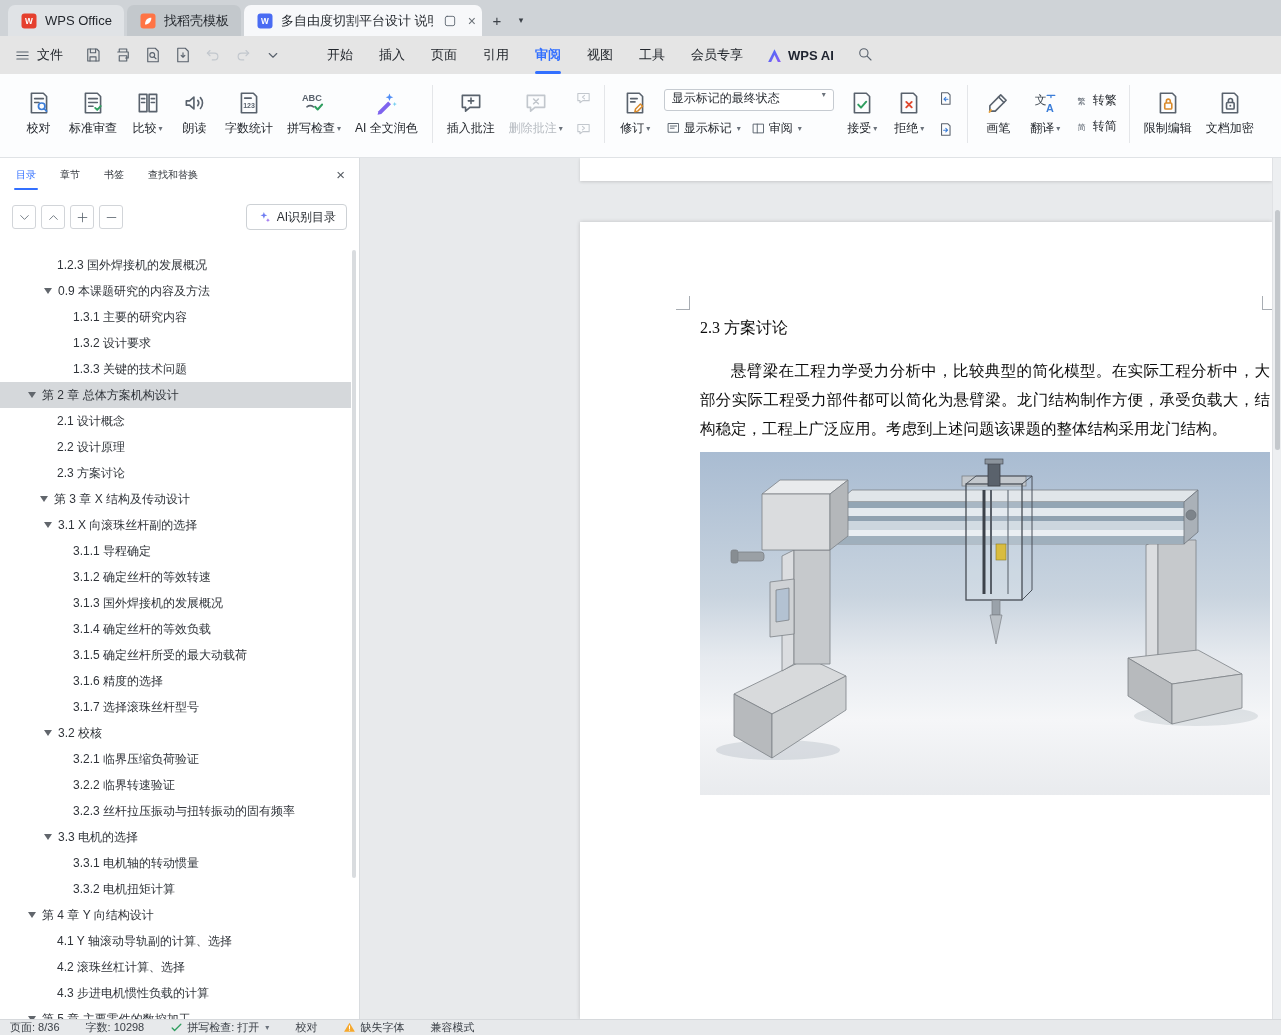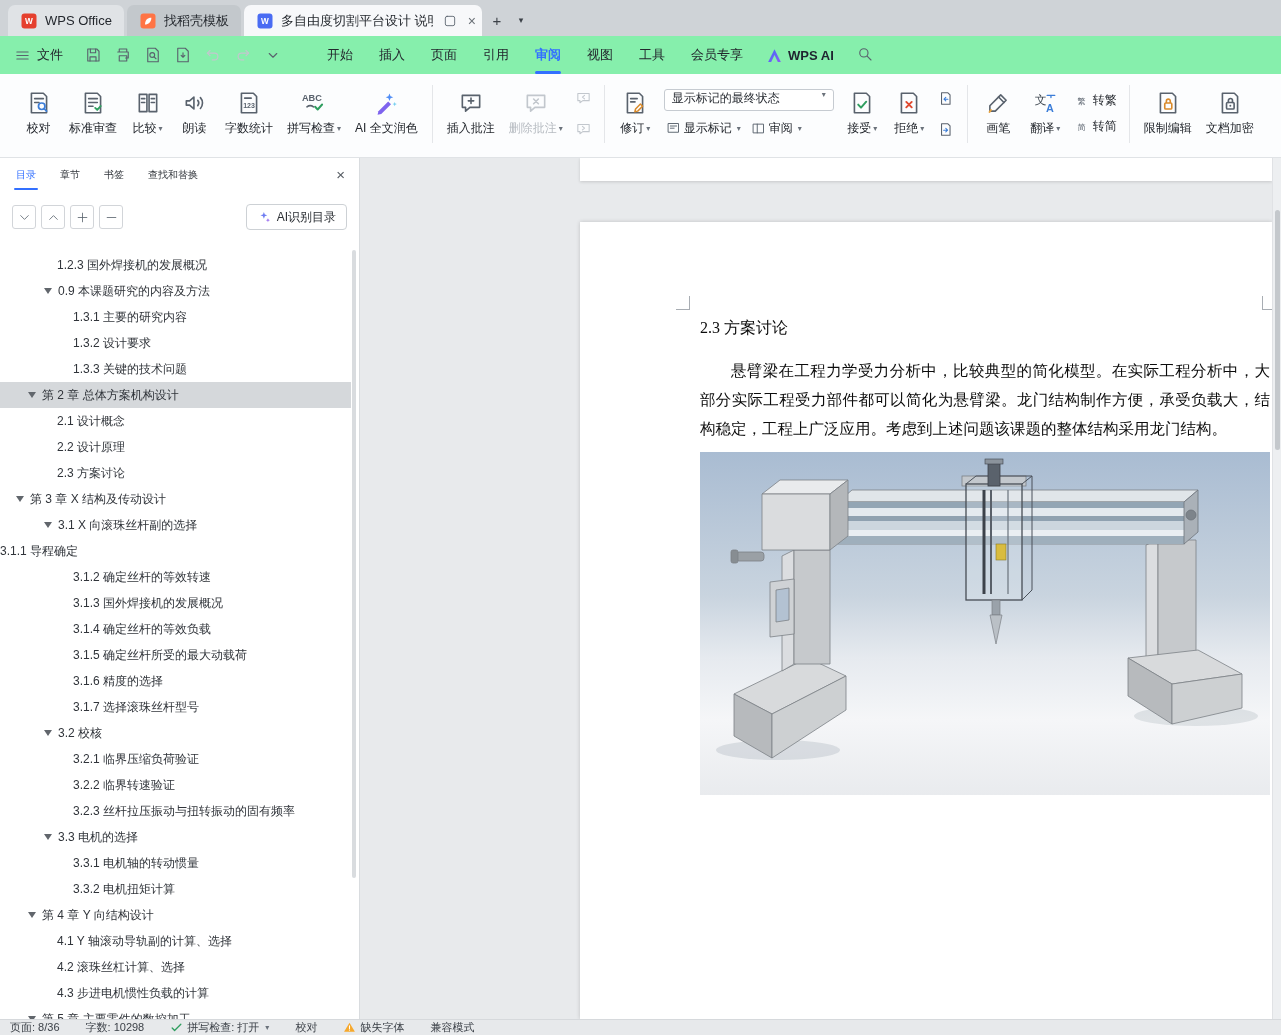--- a/index.html
+++ b/index.html
@@ -13,21 +13,21 @@
 .apptab{background:#e0e3e6;}
 .docertab{background:#c3c8cc;}
 .doctab{background:#f7f8fa;width:238px;padding-right:6px;}
 .doctab .tlabel{width:158px;overflow:hidden;white-space:nowrap;}
 .ttab .ic{width:18px;height:18px;}
 .tico{width:22px;height:22px;display:flex;align-items:center;justify-content:center;border-radius:4px;color:#5a6068;}
 .tclose{font-size:14px;color:#6a7077;}
 .tbtn{width:24px;height:26px;display:flex;align-items:center;justify-content:center;margin-bottom:3px;color:#3c4148;font-size:15px;}
 .tbtn.caret{font-size:9px;width:18px;}
 
-.menubar{position:absolute;left:0;top:36px;width:1281px;height:38px;background:#86efac;display:flex;align-items:center;padding:0 14px;}
+.menubar{position:absolute;left:0;top:36px;width:1281px;height:38px;background:#e5e5e5;display:flex;align-items:center;padding:0 14px;}
 .filebtn{display:flex;align-items:center;gap:6px;font-size:13px;margin-right:16px;}
 .filebtn .ic{width:17px;height:17px;}
 #quick-icons{display:flex;align-items:center;gap:3px;}
 .qbtn{width:27px;height:26px;display:flex;align-items:center;justify-content:center;border-radius:3px;}
 .qbtn .ic{width:18px;height:18px;}
 #menu-items{display:flex;align-items:center;margin-left:28px;height:38px;}
 .mitem{padding:0 13px;height:38px;display:flex;align-items:center;position:relative;font-size:13px;color:#23272d;}
 .mitem.active{color:#3370ff;font-weight:700;}
 .mitem.active::after{content:'';position:absolute;left:50%;transform:translateX(-50%);bottom:0;width:26px;height:3px;background:#3370ff;border-radius:2px;}
 .wpsai{display:flex;align-items:center;gap:5px;margin-left:10px;font-weight:700;color:#1f2430;}
@@ -590,29 +590,29 @@
         </div>
         <div class="toc-row" style="padding-left: 57px;">
           <span>2.1 设计概念</span>
         </div>
         <div class="toc-row" style="padding-left: 57px;">
           <span>2.2 设计原理</span>
         </div>
         <div class="toc-row" style="padding-left: 57px;">
           <span>2.3 方案讨论</span>
         </div>
-        <div class="toc-row" style="padding-left: 16px;">
+        <div class="toc-row" style="padding-left: 40px;">
           <span class="tri"></span>
           <span>第 3 章 X 结构及传动设计</span>
         </div>
         <div class="toc-row" style="padding-left: 44px;">
           <span class="tri"></span>
           <span>3.1 X 向滚珠丝杆副的选择</span>
         </div>
-        <div class="toc-row" style="">
+        <div class="toc-row" style="padding-left: 73px;">
           <span>3.1.1 导程确定</span>
         </div>
         <div class="toc-row" style="padding-left: 73px;">
           <span>3.1.2 确定丝杆的等效转速</span>
         </div>
         <div class="toc-row" style="padding-left: 73px;">
           <span>3.1.3 国外焊接机的发展概况</span>
         </div>
         <div class="toc-row" style="padding-left: 73px;">
           <span>3.1.4 确定丝杆的等效负载</span>

